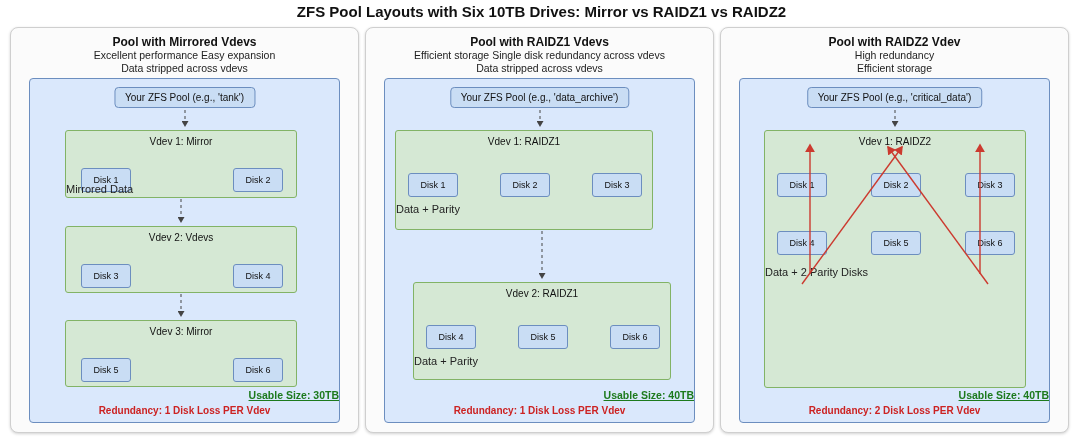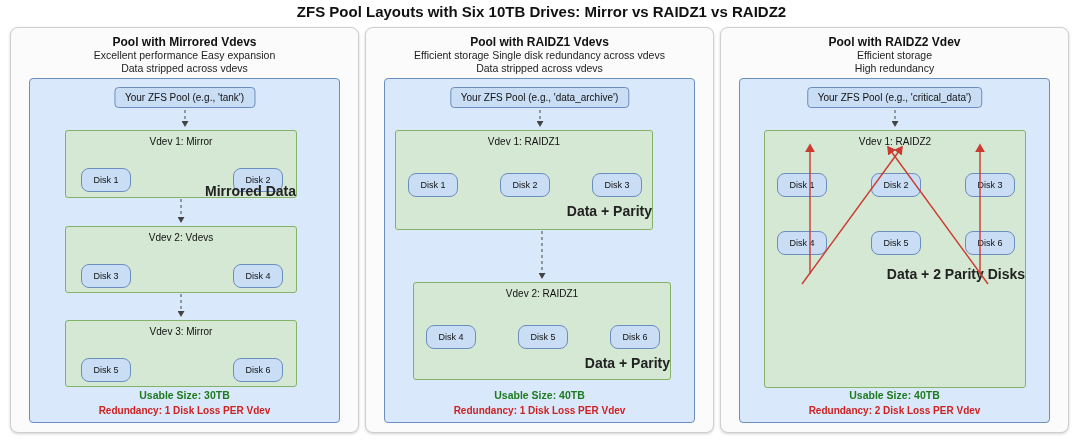--- a/index.html
+++ b/index.html
@@ -14,25 +14,25 @@
   .pool { position:absolute; left:18px; top:50px; width:311px; height:345px;
           background:#dae8fc; border:1px solid #6c8ebf; border-radius:4px; }
   .overlay { position:absolute; left:0; top:0; pointer-events:none; }
   .pool-label { position:absolute; top:8px; left:50%; transform:translateX(-50%);
                 background:#c9ddf4; border:1px solid #6c8ebf; border-radius:4px;
                 padding:4px 10px; font-size:10px; white-space:nowrap; color:#111; z-index:2; }
   .vdev { position:absolute; background:#d5e8d4; border:1px solid #82b366; border-radius:3px;padding-left:48px; }
   .vdev-label { position:absolute; top:5px; left:0; width:100%; text-align:center;
                 font-size:10px; color:#111; }
   .disk { position:absolute; width:50px; height:24px; background:#c9ddf4; border:1px solid #6c8ebf;
-          border-radius:8px; display:flex; align-items:center; justify-content:center;
+          border-radius:3px; display:flex; align-items:center; justify-content:center;
           font-size:9px; color:#111; }
-  .vnote { position:absolute; left:0; width:100%; text-align:right; font-size:14px; color:#222;font-weight:bold; }
-  .usable { position:absolute; left:0; top:310px; width:100%; text-align:center;
-            font-size:10.5px; font-weight:bold; color:#1d7a1d; }
+  .vnote { position:absolute; left:0; width:100%; text-align:left; font-size:11px; color:#222; }
+  .usable { position:absolute; left:0; top:310px; width:100%; text-align:right;
+            font-size:10.5px; font-weight:bold; color:#1d7a1d;text-decoration:underline; }
   .redund { position:absolute; left:0; top:326px; width:100%; text-align:center;
             font-size:10px; font-weight:bold; color:#cc2222; }
   .dash { stroke:#444; stroke-width:1; stroke-dasharray:3 3; }
   .bluearrow { stroke:#3465a4; stroke-width:1.5; }
   .redline { stroke:#cc3a2f; stroke-width:1.4; }
 </style>
 </head>
 <body>
 
 <div class="stage">
@@ -129,22 +129,22 @@
         <div class="vnote" style="top:72px">Data + Parity</div>
       </div>
 
       <div class="usable">Usable Size: 40TB</div>
       <div class="redund">Redundancy: 1 Disk Loss PER Vdev</div>
     </div>
   </div>
 
   <div class="panel" style="left:720px">
     <div class="panel-header">Pool with RAIDZ2 Vdev</div>
+    <div class="panel-sub">High redundancy</div>
     <div class="panel-sub">Efficient storage</div>
-    <div class="panel-sub">High redundancy</div>
 
     <div class="pool">
       <div class="vdev" style="left:24px;top:51px;width:262px;height:258px">
         <div class="vdev-label">Vdev 1: RAIDZ2</div>
         <div class="disk" style="left:12px;top:42px">Disk 1</div>
         <div class="disk" style="left:106px;top:42px">Disk 2</div>
         <div class="disk" style="left:200px;top:42px">Disk 3</div>
         <div class="disk" style="left:12px;top:100px">Disk 4</div>
         <div class="disk" style="left:106px;top:100px">Disk 5</div>
         <div class="disk" style="left:200px;top:100px">Disk 6</div>

